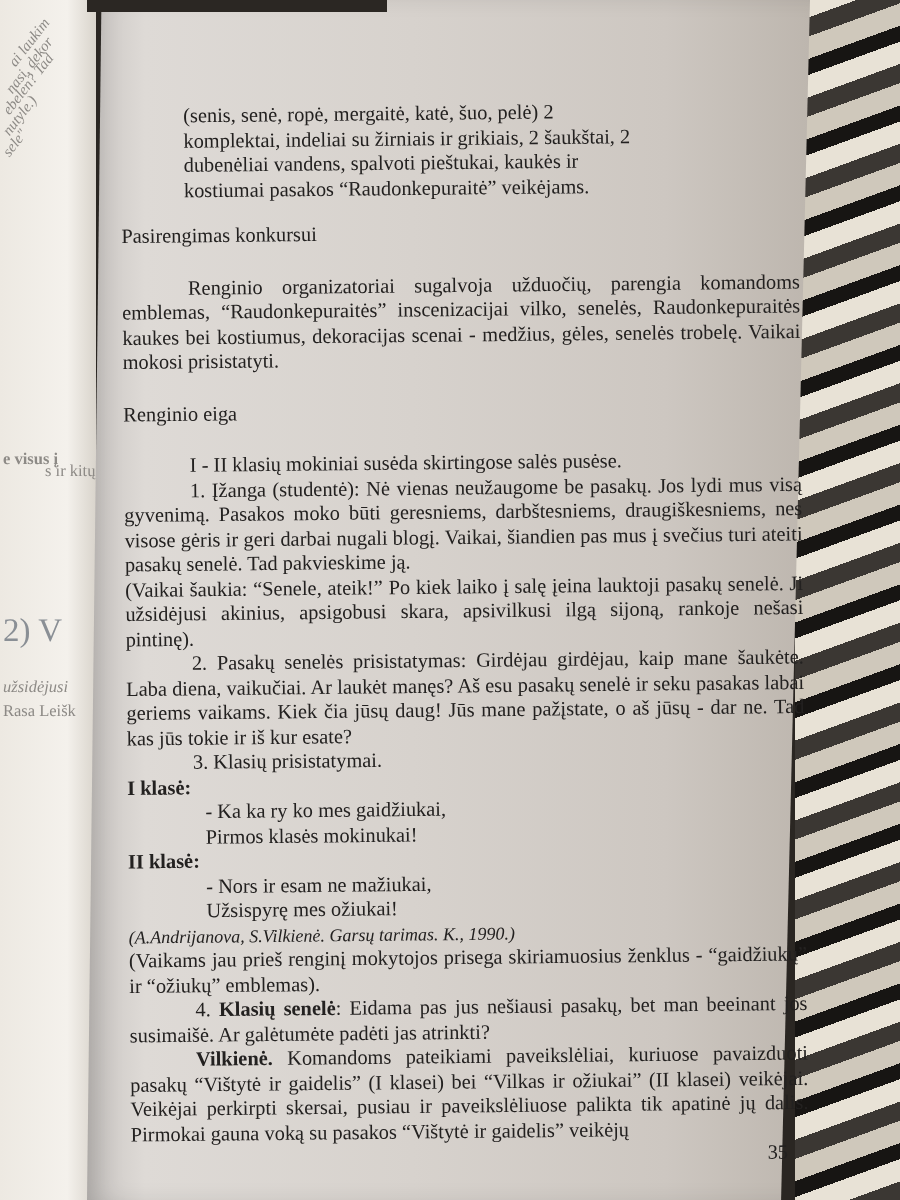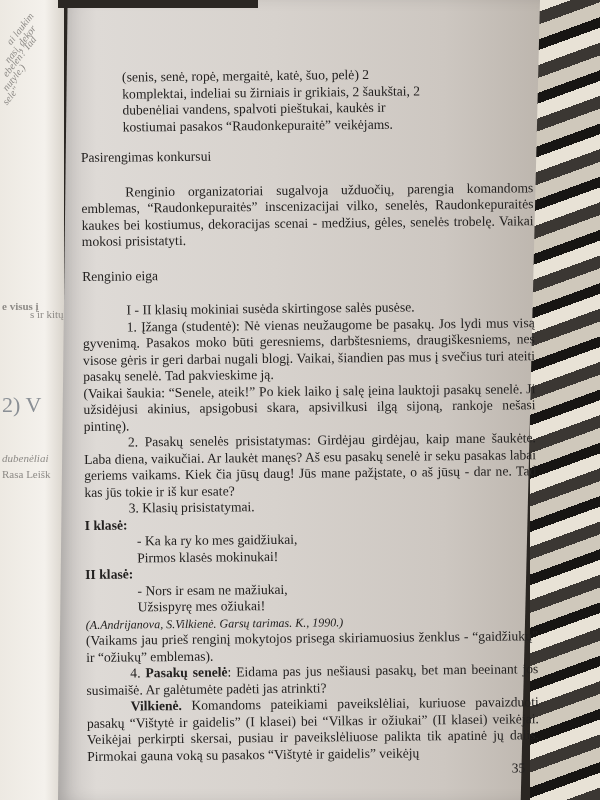--- a/index.html
+++ b/index.html
@@ -19,21 +19,21 @@
     position: absolute; left: 0; top: 0; width: 64px; height: 800px;
     background: linear-gradient(90deg, #ede9e2 0%, #f4f1ec 70%, #d9d4cc 100%);
     overflow: hidden;
   }
   .left-page .frag {
     position: absolute; left: 0; color: #8d8a86; font-size: 10px;
     transform: rotate(-52deg); transform-origin: left top; white-space: nowrap;
     font-style: italic;
   }
   .left-page .frag.upright { transform: none; font-style: normal; font-size: 11px; }
-  .left-page .frag.check { font-size: 22px; color: #8a8f95; font-style: normal; transform: none; }
+  .left-page .frag.check { font-size: 22px; color: #8a8f95; font-style: normal; transform: none; margin-top: 15px; }
   
   .page {
     position: absolute; left: 58px; top: 0; width: 482px; height: 800px;
     background: linear-gradient(90deg, #c9c5c2 0%, #dedad6 8%, #d7d2cd 45%, #cdc7c1 80%, #bdb6ae 100%);
     box-shadow: inset 12px 0 18px -6px rgba(0,0,0,0.18);
     clip-path: polygon(2% 0, 100% 0, 96% 100%, 0 100%);
   }
   .page-top-shadow {
     position: absolute; left: 58px; top: 0; width: 200px; height: 8px;
     background: #2b2723;
@@ -60,21 +60,21 @@
 
 <div class="left-page">
   <span class="frag" style="top:40px; left:4px;">ai laukim</span>
   <span class="frag" style="top:58px; left:2px;">nasi, dekor</span>
   <span class="frag" style="top:72px; left:0px;">ebelen? Tad</span>
   <span class="frag" style="top:86px; left:0px;">nutyle.)</span>
   <span class="frag" style="top:100px; left:0px;">sele"</span>
   <span class="frag upright" style="top:300px; left:2px;font-weight:bold;">e visus į</span>
   <span class="frag upright" style="top:308px; left:2px;margin-left:28px;">s ir kitų gr</span>
   <span class="frag check" style="top:392px; left:2px;">2) V</span>
-  <span class="frag upright" style="top:452px; left:2px; font-style:italic;">dubenėliai</span>
+  <span class="frag upright" style="top:452px; left:2px; font-style:italic;">užsidėjusi</span>
   <span class="frag upright" style="top:468px; left:2px; ">Rasa Leišk</span>
 </div>
 
 <div class="page"></div>
 <div class="page-top-shadow"></div>
 
 <div class="content">
   <div class="indent-block">
     <p style="text-align:left">(senis, senė, ropė, mergaitė, katė, šuo, pelė) 2</p>
     <p style="text-align:left">komplektai, indeliai su žirniais ir grikiais, 2 šaukštai, 2</p>
@@ -94,18 +94,18 @@
 
   <p class="klase">I klasė:</p>
   <p class="verse">- Ka ka ry ko mes gaidžiukai,</p>
   <p class="verse">Pirmos klasės mokinukai!</p>
   <p class="klase">II klasė:</p>
   <p class="verse">- Nors ir esam ne mažiukai,</p>
   <p class="verse">Užsispyrę mes ožiukai!</p>
   <p class="ital">(A.Andrijanova, S.Vilkienė. Garsų tarimas. K., 1990.)</p>
   <p>(Vaikams jau prieš renginį mokytojos prisega skiriamuosius ženklus - “gaidžiukų” ir “ožiukų” emblemas).</p>
 
-  <p class="pi"><span>4. </span><span class="bold">Pasakų senelė</span><span>: Eidama pas jus nešiausi pasakų, bet man beeinant jos susimaišė. Ar galėtumėte padėti jas atrinkti?</span></p>
+  <p class="pi"><span>4. </span><span class="bold">Klasių senelė</span><span>: Eidama pas jus nešiausi pasakų, bet man beeinant jos susimaišė. Ar galėtumėte padėti jas atrinkti?</span></p>
 
   <p class="pi"><span class="bold">Vilkienė.</span><span> Komandoms pateikiami paveikslėliai, kuriuose pavaizduoti pasakų “Vištytė ir gaidelis” (I klasei) bei “Vilkas ir ožiukai” (II klasei) veikėjai. Veikėjai perkirpti skersai, pusiau ir paveikslėliuose palikta tik apatinė jų dalis. Pirmokai gauna voką su pasakos “Vištytė ir gaidelis” veikėjų</span></p>
 
   <p class="page-number">35</p>
 </div>
 
 </body></html>

